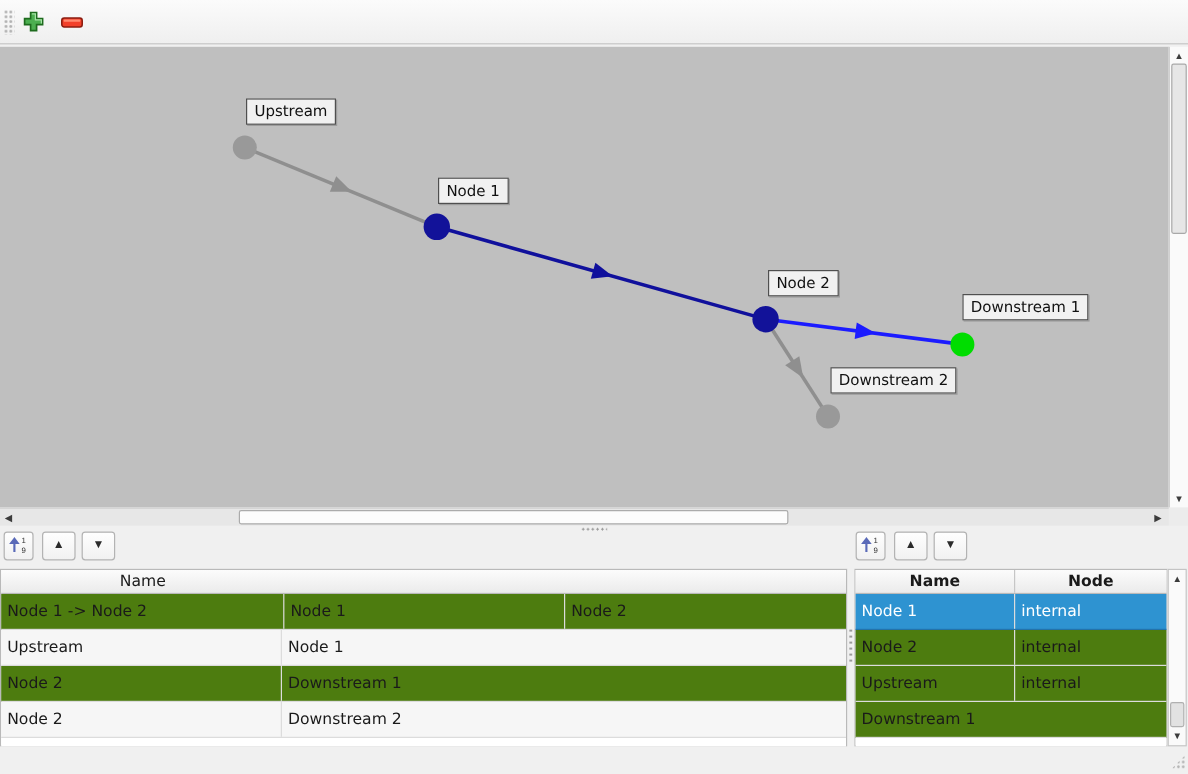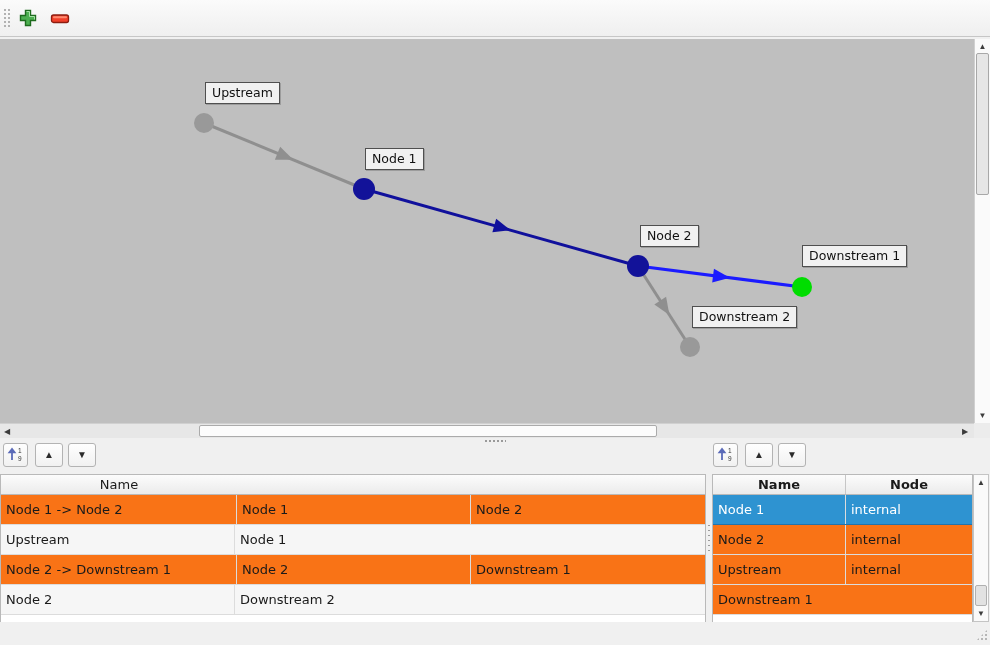--- a/index.html
+++ b/index.html
@@ -56,21 +56,21 @@
          justify-content:center; cursor:pointer; color:#1a1a1a; }
   .btn .tri { font-size:10px; color:#2b2b2b; line-height:1; }
 
   
   .table { position:absolute; top:474px; background:#ffffff; border:1px solid #b9b9b9; }
   .thead { display:flex; height:20px; background:linear-gradient(#fcfcfc,#ebebeb);
            border-bottom:1px solid #b9b9b9; }
   .th { display:flex; align-items:center; justify-content:center; font-size:13px;
         border-right:1px solid #c6c6c6; overflow:hidden;text-align:center; }
   .th:last-child { border-right:none; }
-  .trow { display:flex; height:30px; border-bottom:1px solid #dcdcdc; background:#f97316; }
+  .trow { display:flex; height:30px; border-bottom:1px solid #dcdcdc; background:#4d7c0f; }
   .trow.alt { background:#f6f6f6; }
   .td { display:flex; align-items:center; padding-left:5px; border-right:1px solid #dcdcdc;
         overflow:hidden; white-space:nowrap; }
   .td:last-child { border-right:none; }
   .trow.selected { background:#2e93d1; color:#ffffff; border-bottom:1px solid #2373ab; }
   .filler { height:7px; background:#ffffff; }
 
   .lt { left:0; width:706px; height:148px; }
   .lt .c1 { width:236px; } .lt .c2 { width:234px; } .lt .c3 { flex:1; }
 
@@ -186,21 +186,20 @@
     <div class="trow">
       <div class="td c1">Node 1 -&gt; Node 2</div>
       <div class="td c2">Node 1</div>
       <div class="td c3">Node 2</div>
     </div>
     <div class="trow alt">
       <div class="td c2">Upstream</div>
       <div class="td c3">Node 1</div>
     </div>
     <div class="trow">
-      <div class="td c1">Node 2 -&gt; Downstream 1</div>
       <div class="td c2">Node 2</div>
       <div class="td c3">Downstream 1</div>
     </div>
     <div class="trow alt">
       <div class="td c2">Node 2</div>
       <div class="td c3">Downstream 2</div>
     </div>
     <div class="filler"></div>
   </div>
 

